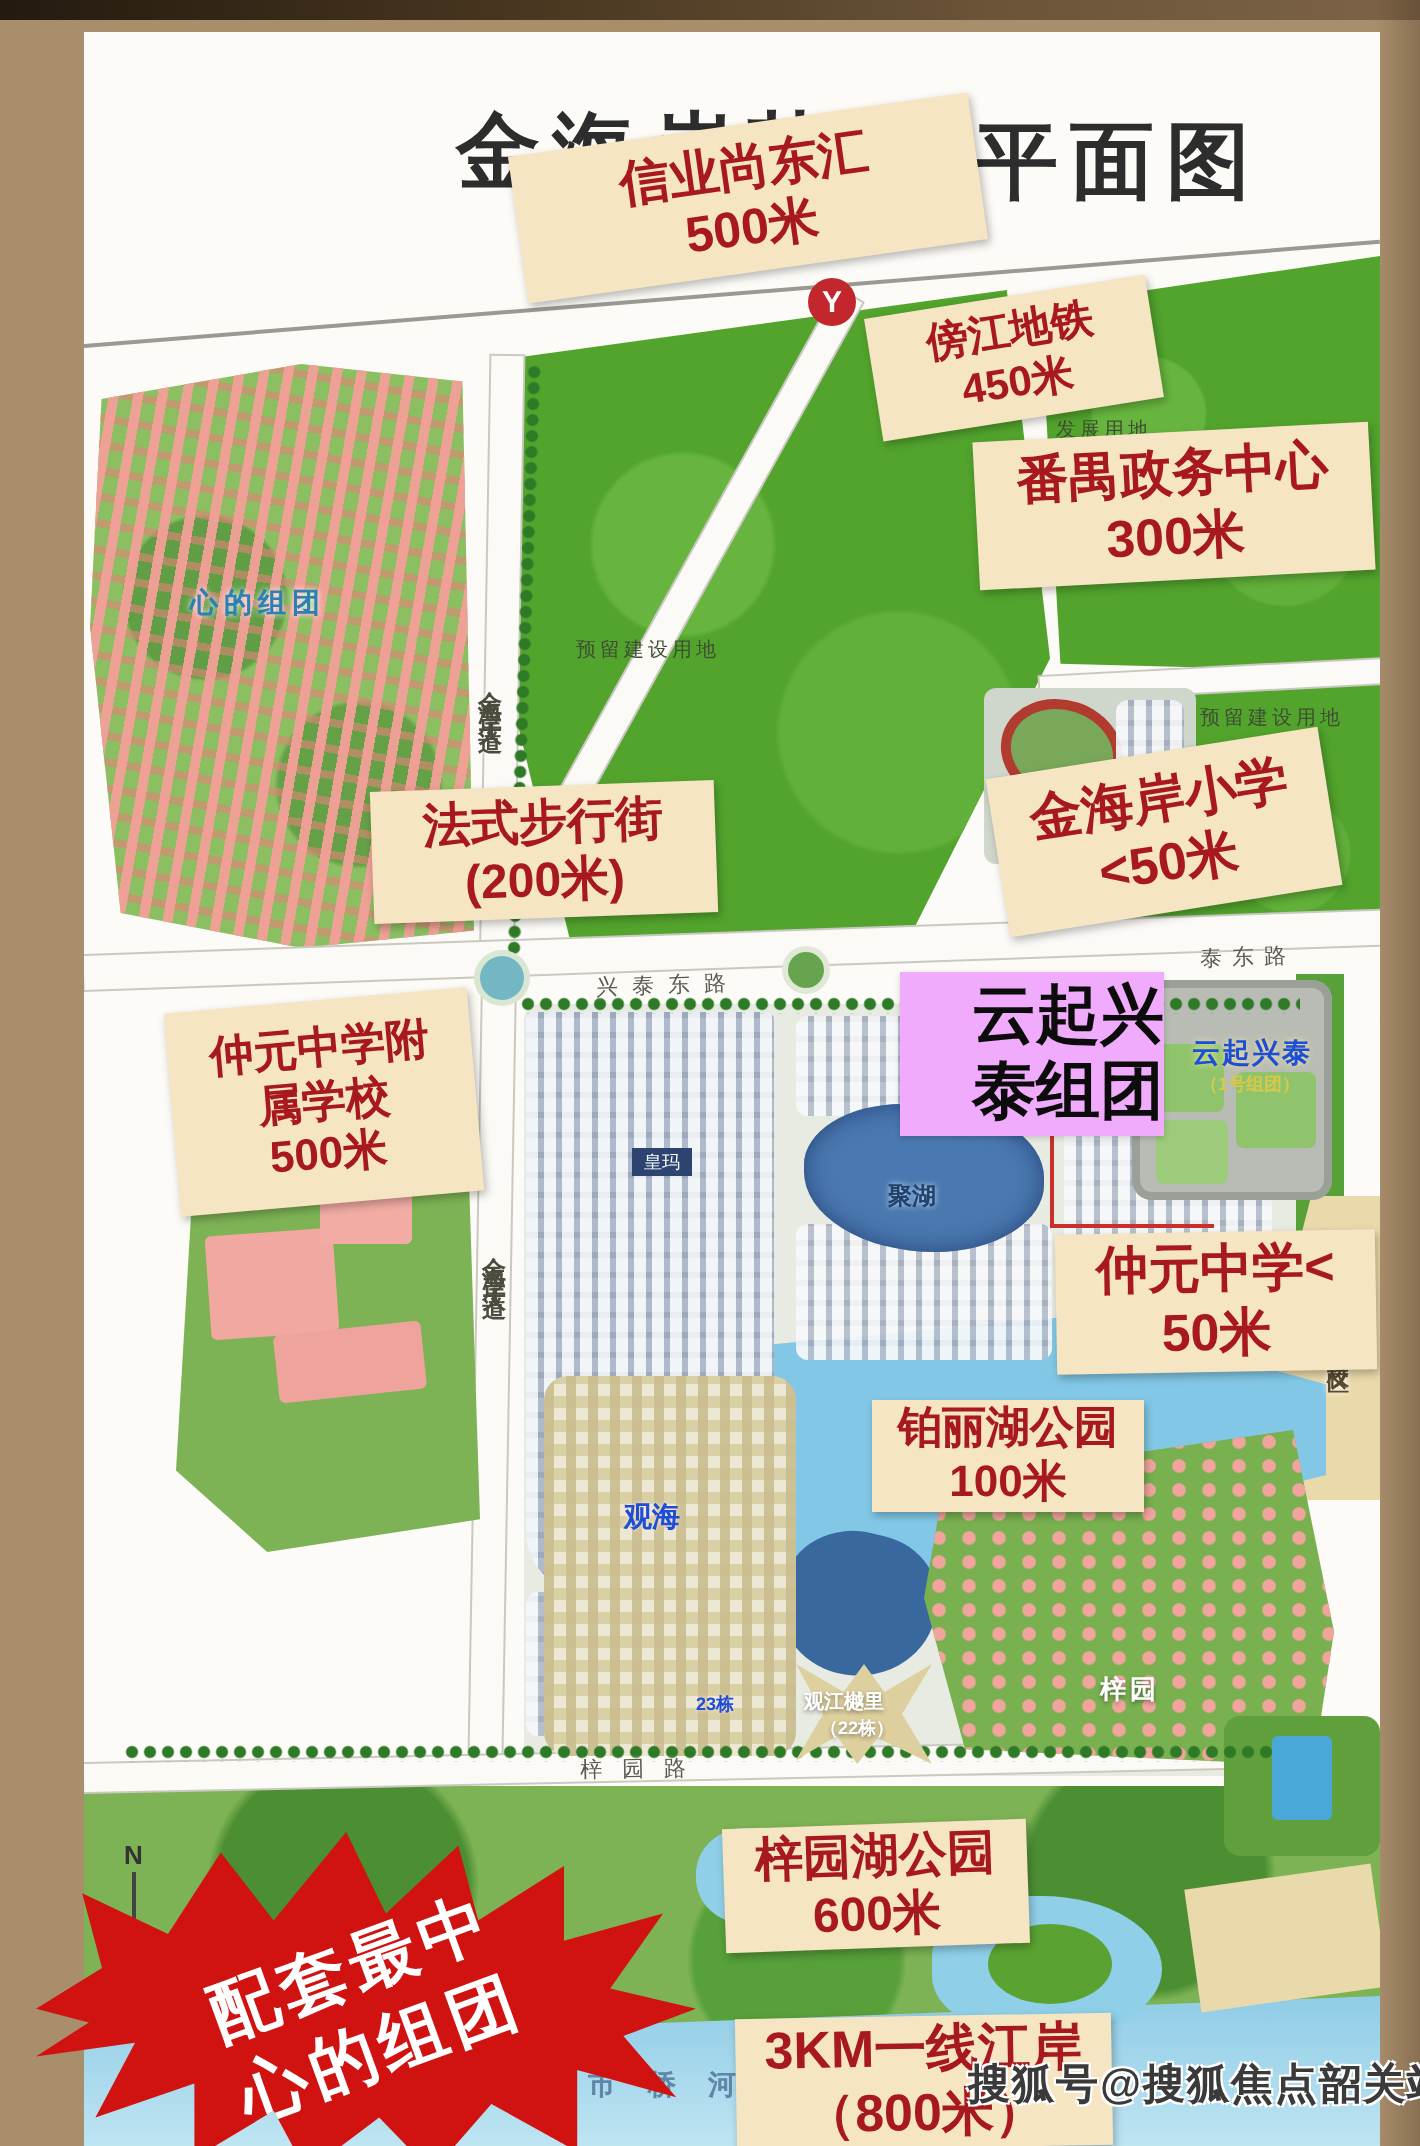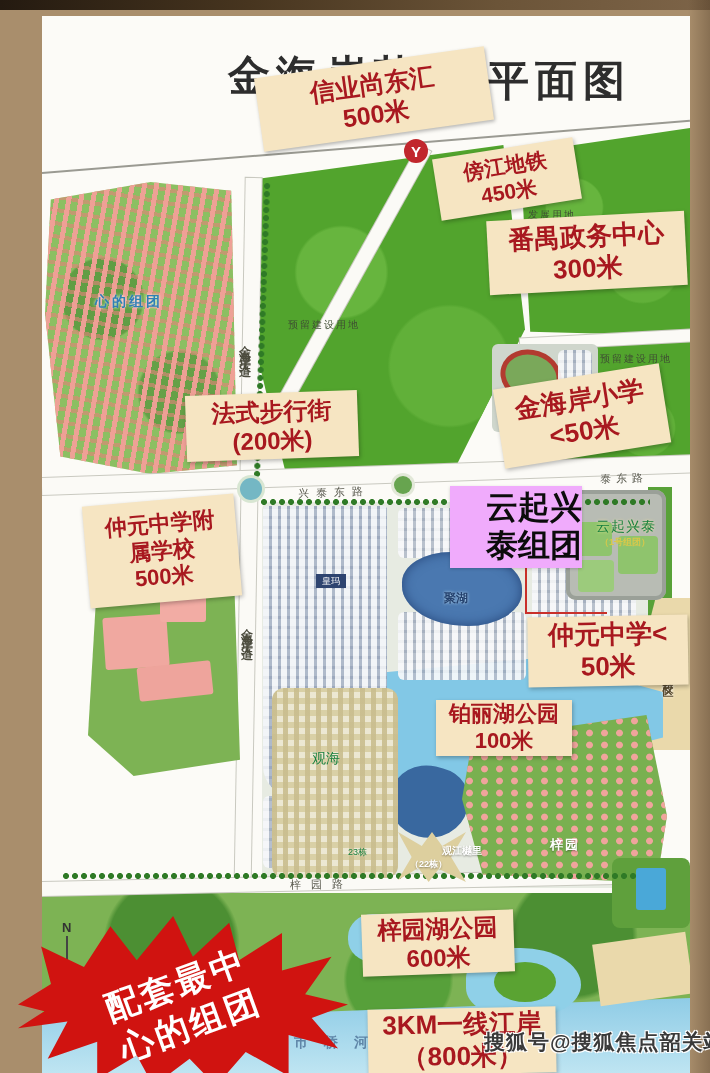--- a/index.html
+++ b/index.html
@@ -48,21 +48,21 @@
     clip-path:polygon(0% 52%,10% 40%,7% 18%,20% 30%,28% 6%,36% 26%,47% 0%,53% 24%,64% 4%,67% 26%,80% 10%,80% 32%,95% 24%,87% 46%,100% 52%,89% 60%,97% 78%,82% 70%,82% 94%,69% 80%,60% 100%,52% 84%,41% 100%,36% 82%,24% 96%,24% 74%,9% 84%,15% 62%,0% 66%,8% 56%);}
   .burst-text{position:absolute;left:50%;top:50%;transform:translate(-50%,-46%) rotate(-20deg);
     color:#fff;font-weight:bold;font-size:34px;letter-spacing:3px;text-align:center;line-height:1.25;white-space:nowrap;}
   
   .watermark{left:484px;top:1028px;font-size:21px;font-weight:bold;color:#3a3a3a;letter-spacing:1px;z-index:60;white-space:nowrap;
     text-shadow:-1px -1px 0 #fff,1px -1px 0 #fff,-1px 1px 0 #fff,1px 1px 0 #fff;}
   
   .metro{width:24px;height:24px;border-radius:50%;background:#c1272d;color:#fff;
     display:flex;align-items:center;justify-content:center;font-weight:bold;font-size:15px;z-index:30;}
   
-  .red-maptext{color:#15803d;font-weight:normal;text-shadow:0 0 2px #ffe9d8;z-index:28;white-space:nowrap;}
+  .red-maptext{color:#1d4ed8;font-weight:bold;text-shadow:0 0 2px #ffe9d8;z-index:28;white-space:nowrap;}
   .white-maptext{color:#ffffff;font-weight:bold;text-shadow:0 1px 2px rgba(0,0,0,.4);z-index:28;white-space:nowrap;}
 </style>
 </head>
 <body>
 
 <div id="stage">
   <div class="abs frame-top"></div>
 
   <div class="abs page">
 
@@ -159,21 +159,21 @@
     <div class="abs vtext" style="left:196px;top:602px;height:112px;">金海岸大道</div>
     <div class="abs roadtext" style="left:256px;top:469px;letter-spacing:7px;transform:rotate(-2deg);">兴泰东路</div>
     <div class="abs roadtext" style="left:558px;top:455px;letter-spacing:5px;transform:rotate(-2deg);">泰东路</div>
     <div class="abs red-maptext" style="left:554px;top:502px;font-size:14px;letter-spacing:1px;text-shadow:0 0 3px #f5e79a;">云起兴泰</div>
     <div class="abs" style="left:558px;top:520px;font-size:9px;color:#d8c84a;font-weight:bold;z-index:28;">（1号组团）</div>
     <div class="abs" style="left:402px;top:574px;font-size:12px;font-weight:bold;color:#24416e;text-shadow:0 0 3px #bfe0f5;z-index:28;">聚湖</div>
     <div class="abs" style="left:274px;top:558px;width:30px;height:14px;background:#2e4470;color:#fff;font-size:9px;text-align:center;line-height:14px;z-index:28;">皇玛</div>
     <div class="abs vtext" style="left:618px;top:652px;height:60px;font-size:11px;color:#584a30;">一校区</div>
     <div class="abs red-maptext" style="left:270px;top:734px;font-size:14px;">观海</div>
     <div class="abs red-maptext" style="left:306px;top:830px;font-size:9px;">23栋</div>
-    <div class="abs white-maptext" style="left:360px;top:828px;font-size:10px;margin-left:40px;">观江樾里</div>
+    <div class="abs white-maptext" style="left:360px;top:828px;font-size:10px;">观江樾里</div>
     <div class="abs white-maptext" style="left:368px;top:842px;font-size:9px;">（22栋）</div>
     <div class="abs white-maptext" style="left:508px;top:820px;font-size:13px;letter-spacing:2px;">梓园</div>
     <div class="abs roadtext" style="left:248px;top:861px;letter-spacing:10px;transform:rotate(-1deg);">梓园路</div>
     <div class="abs" style="left:252px;top:1018px;font-size:14px;font-weight:bold;color:#5f86a8;letter-spacing:16px;z-index:26;">市桥河</div>
     <div class="abs" style="left:20px;top:904px;font-size:13px;font-weight:bold;color:#333;z-index:20;">N</div>
     <div class="abs" style="left:24px;top:920px;width:2px;height:26px;background:#444;z-index:20;"></div>
 
     <div class="abs metro" style="left:362px;top:123px;">
       <span>Y</span>
     </div>

